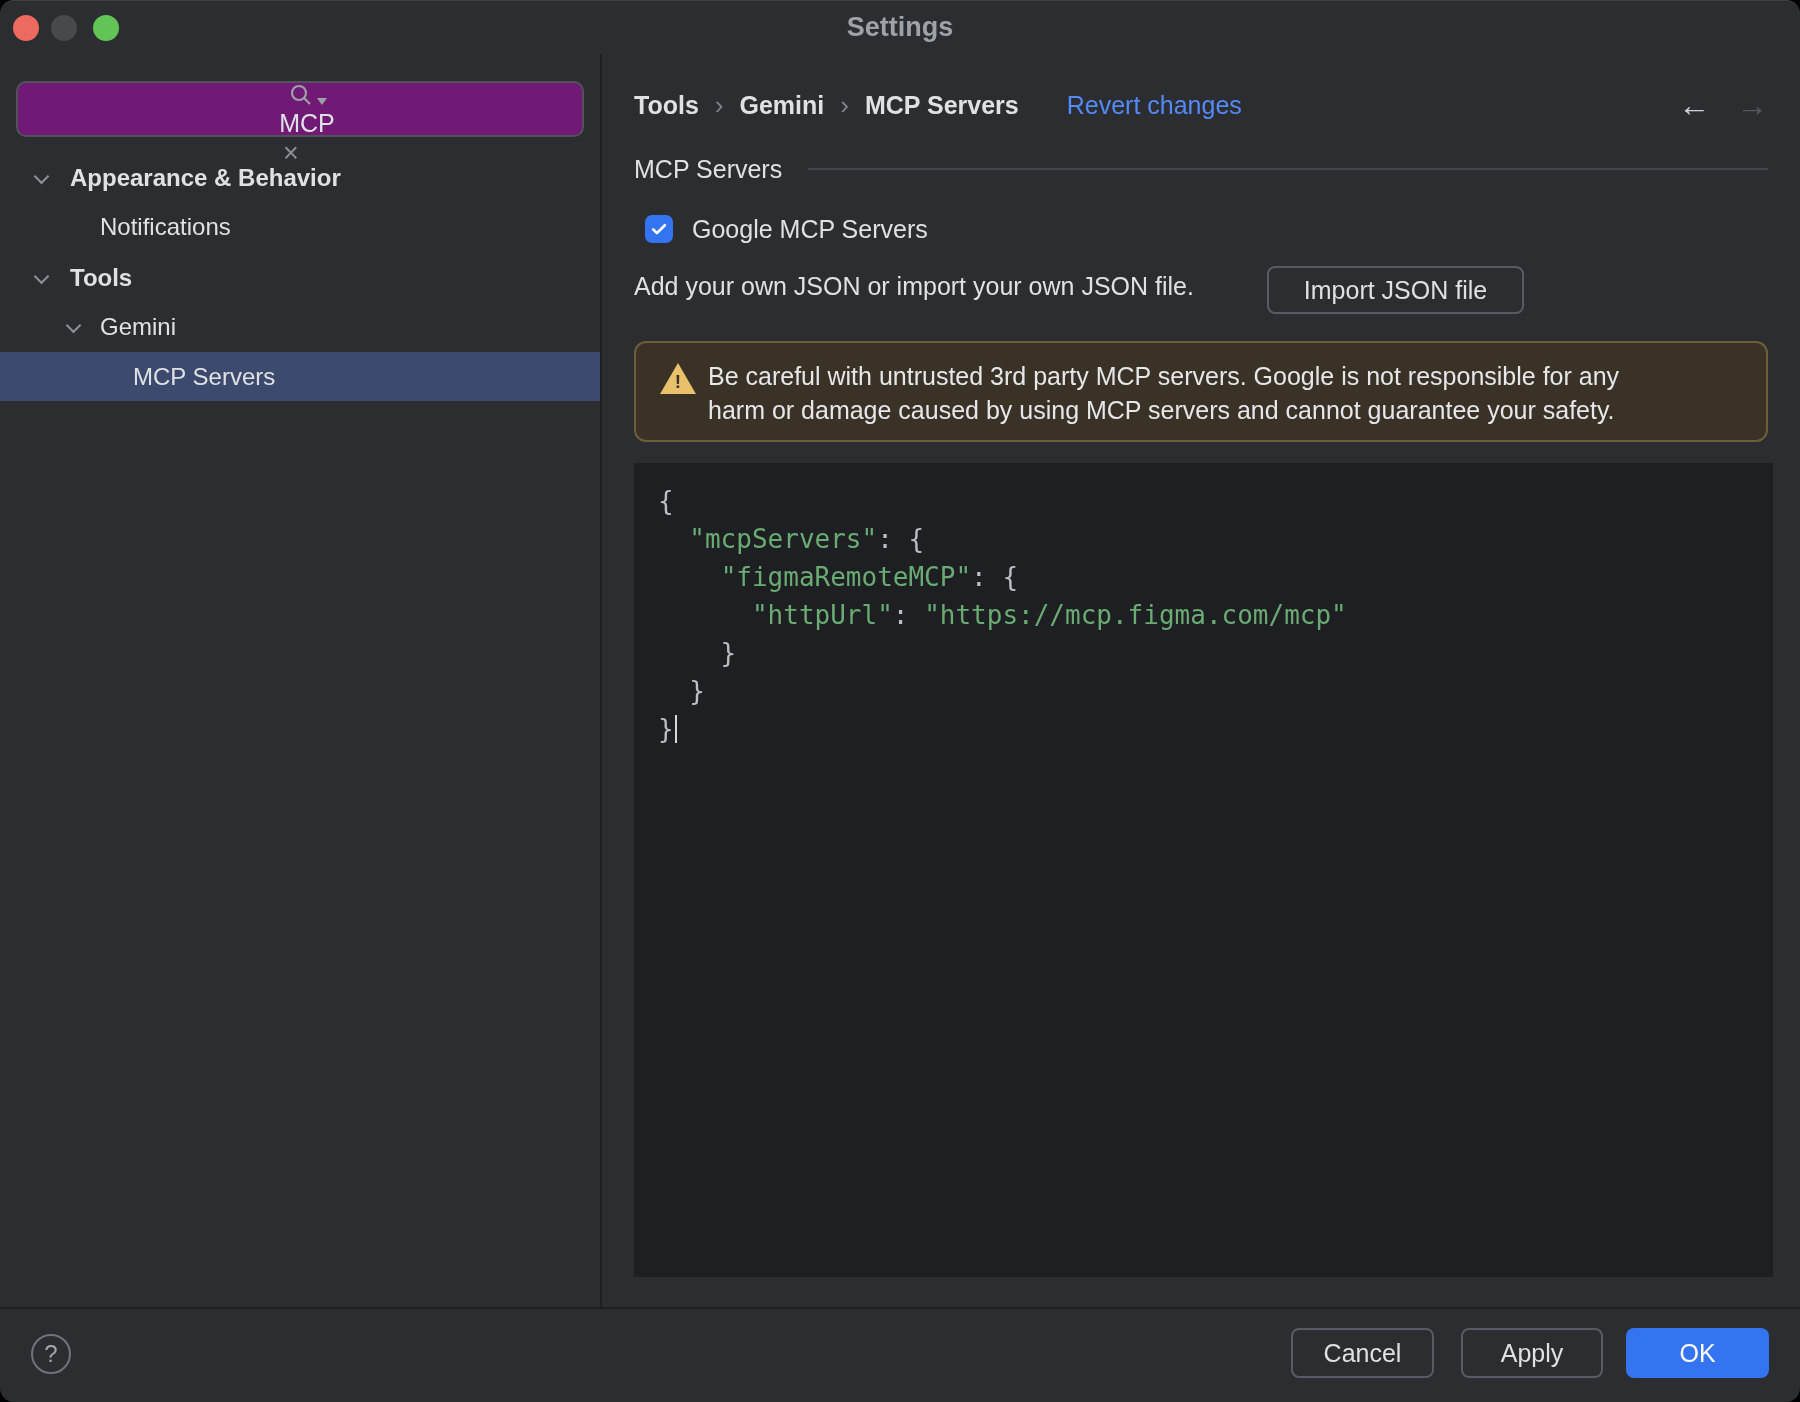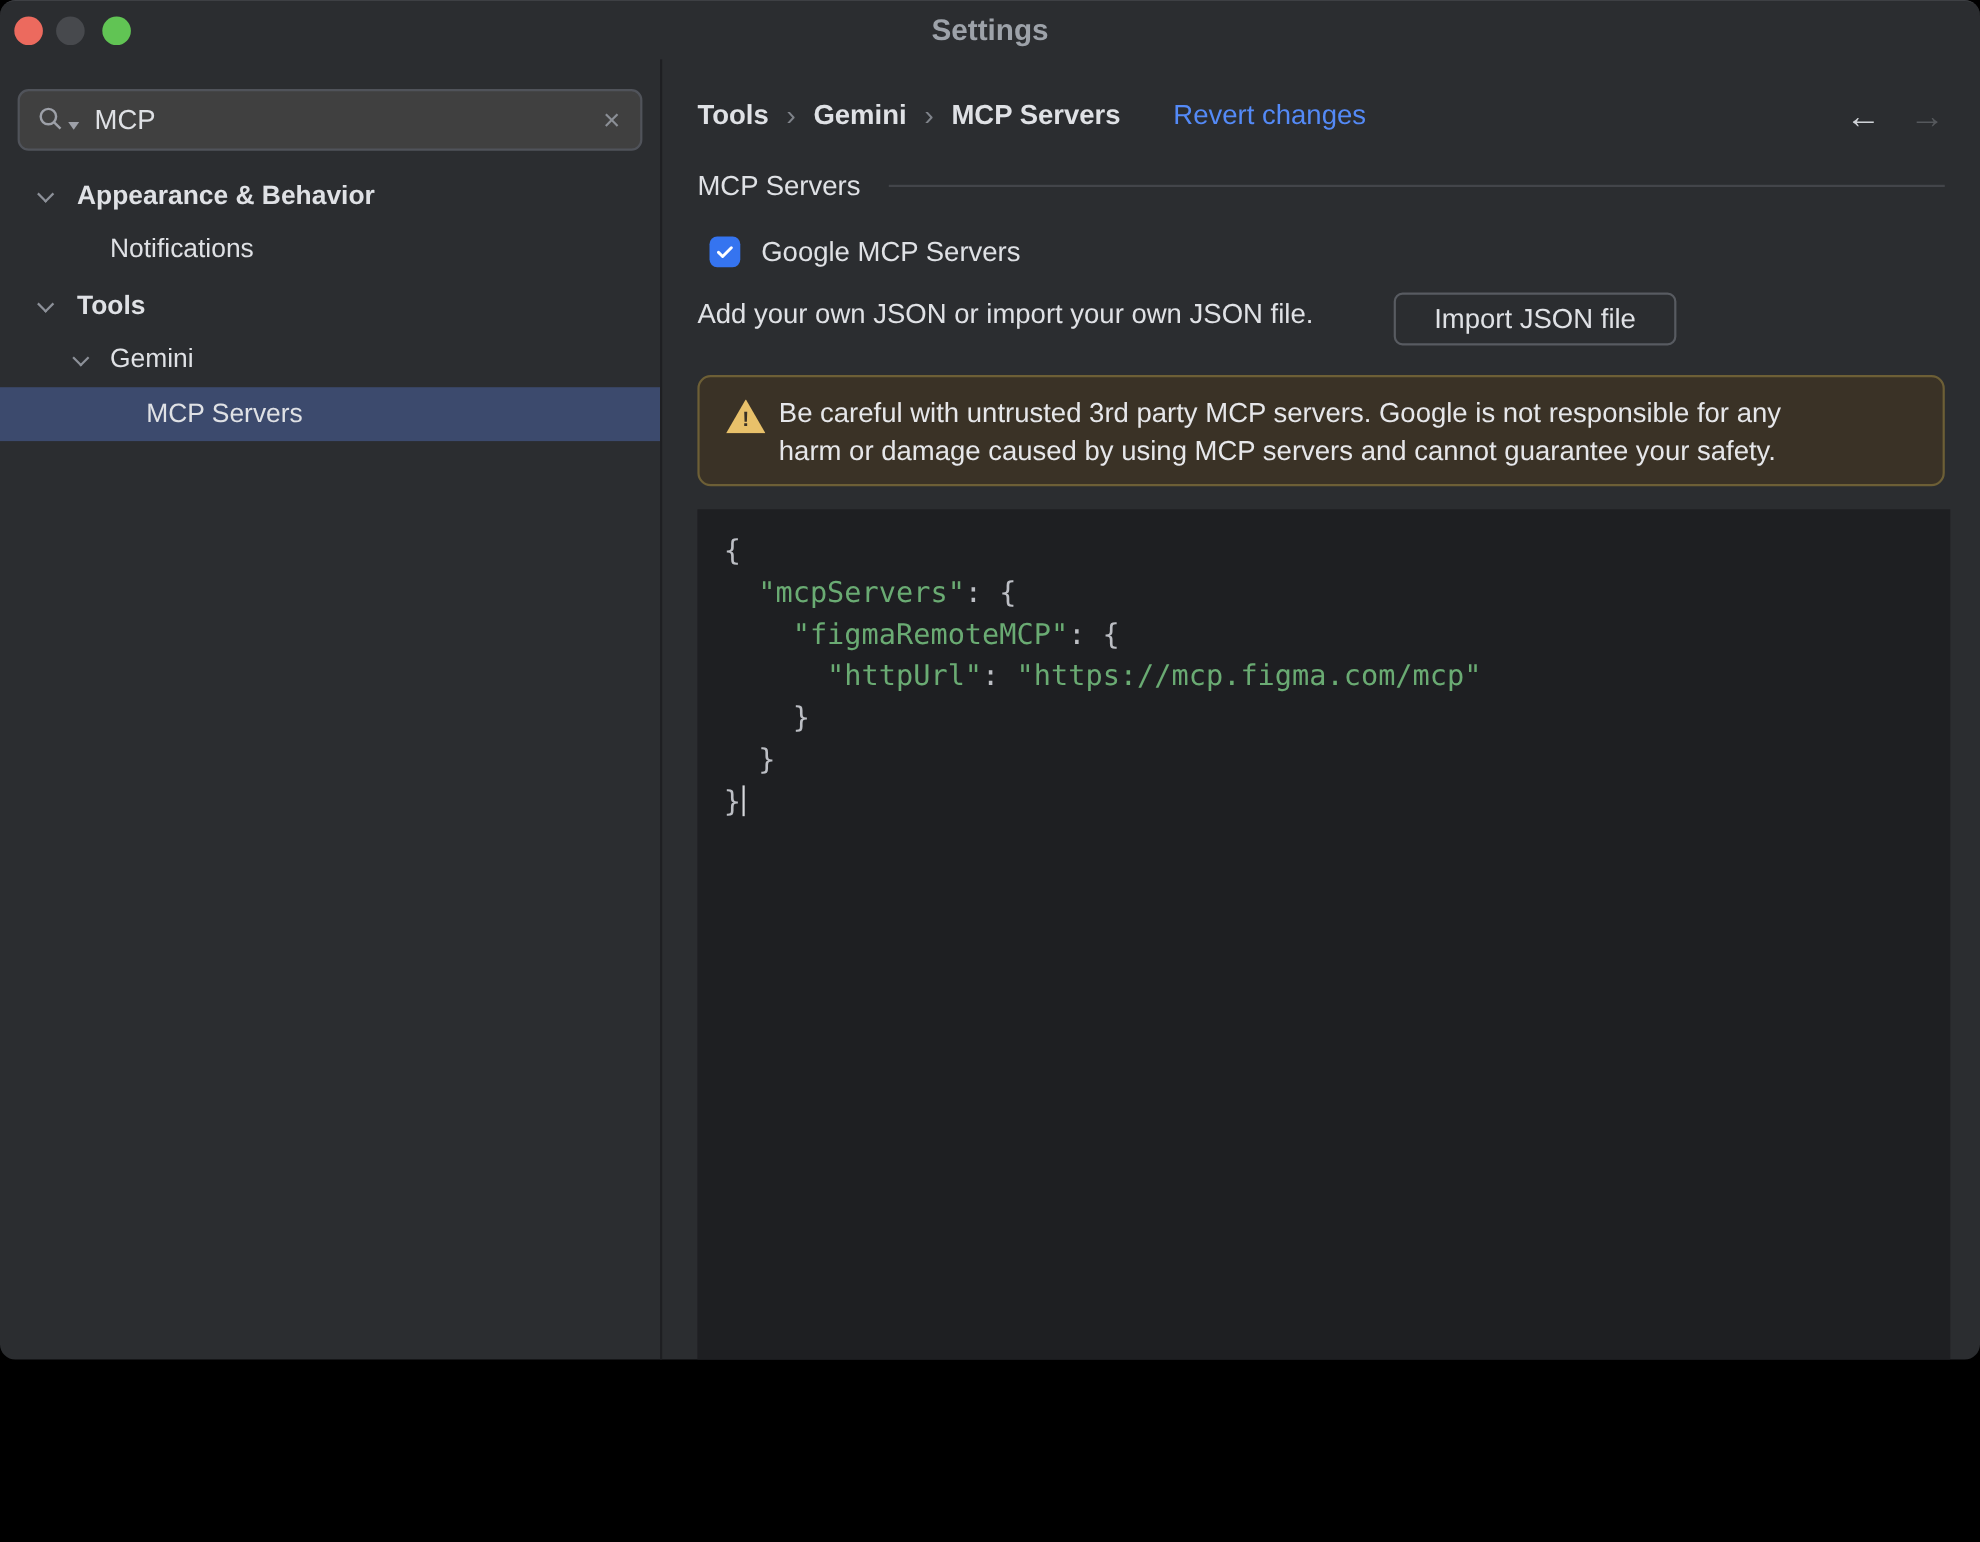--- a/index.html
+++ b/index.html
@@ -1,28 +1,28 @@
 <!DOCTYPE html>
 <html><head>
 <meta charset="utf-8">
 <style>
   html,body{margin:0;padding:0;background:#000;}
   body{width:1800px;height:1402px;font-family:"Liberation Sans","DejaVu Sans",sans-serif;}
-  .window{position:relative;width:1800px;height:1236px;background:#2b2d30;border-radius:14px;overflow:hidden;border-top:1px solid #3e4044;box-sizing:border-box;}
+  .window{position:relative;width:1800px;height:1402px;background:#2b2d30;border-radius:14px;overflow:hidden;border-top:1px solid #3e4044;box-sizing:border-box;}
   
   .titlebar{position:absolute;left:0;top:0;width:100%;height:53px;}
   .light{position:absolute;top:14px;width:26px;height:26px;border-radius:50%;}
   .light.red{left:13px;background:#ec6a5e;}
   .light.gray{left:51px;background:#47494d;}
   .light.green{left:93px;background:#61c454;}
   .win-title{position:absolute;left:0;right:0;top:0;height:53px;line-height:53px;text-align:center;font-size:27px;font-weight:bold;color:#9da2a9;}
   
   .sidebar{position:absolute;left:0;top:53px;width:600px;height:1253px;}
   .v-divider{position:absolute;left:600px;top:53px;width:2px;height:1253px;background:#1e1f22;}
-  .search-box{position:absolute;left:16px;top:27px;width:568px;height:56px;border:2px solid #50535a;border-radius:10px;box-sizing:border-box;display:flex;align-items:center;background:#404040;}
+  .search-box{position:absolute;left:16px;top:27px;width:568px;height:56px;border:2px solid #50535a;border-radius:10px;box-sizing:border-box;display:flex;align-items:center;background:#701a75;flex-direction:column;}
   .search-icon-wrap{display:flex;align-items:flex-end;margin-left:16px;}
   .search-tri{width:0;height:0;border-left:5px solid transparent;border-right:5px solid transparent;border-top:7px solid #9da0a8;margin-left:2px;margin-bottom:4px;}
   .search-text{margin-left:14px;font-size:25px;color:#dfe1e5;flex:1;}
   .search-clear{margin-right:18px;font-size:27px;color:#8b8f96;cursor:default;}
   .tree-row{position:absolute;left:0;width:600px;height:48px;display:flex;align-items:center;font-size:24px;color:#dfe1e5;box-sizing:border-box;}
   .tree-row.bold{font-weight:bold;}
   .tree-row.selected{background:#3c4a6d;height:49px;}
   .chev{width:14px;height:14px;position:relative;margin-right:22px;flex:none;}
   .chev::after{content:"";position:absolute;left:2px;top:0;width:9px;height:9px;border-right:2px solid #8d9199;border-bottom:2px solid #8d9199;transform:rotate(45deg);}
   

